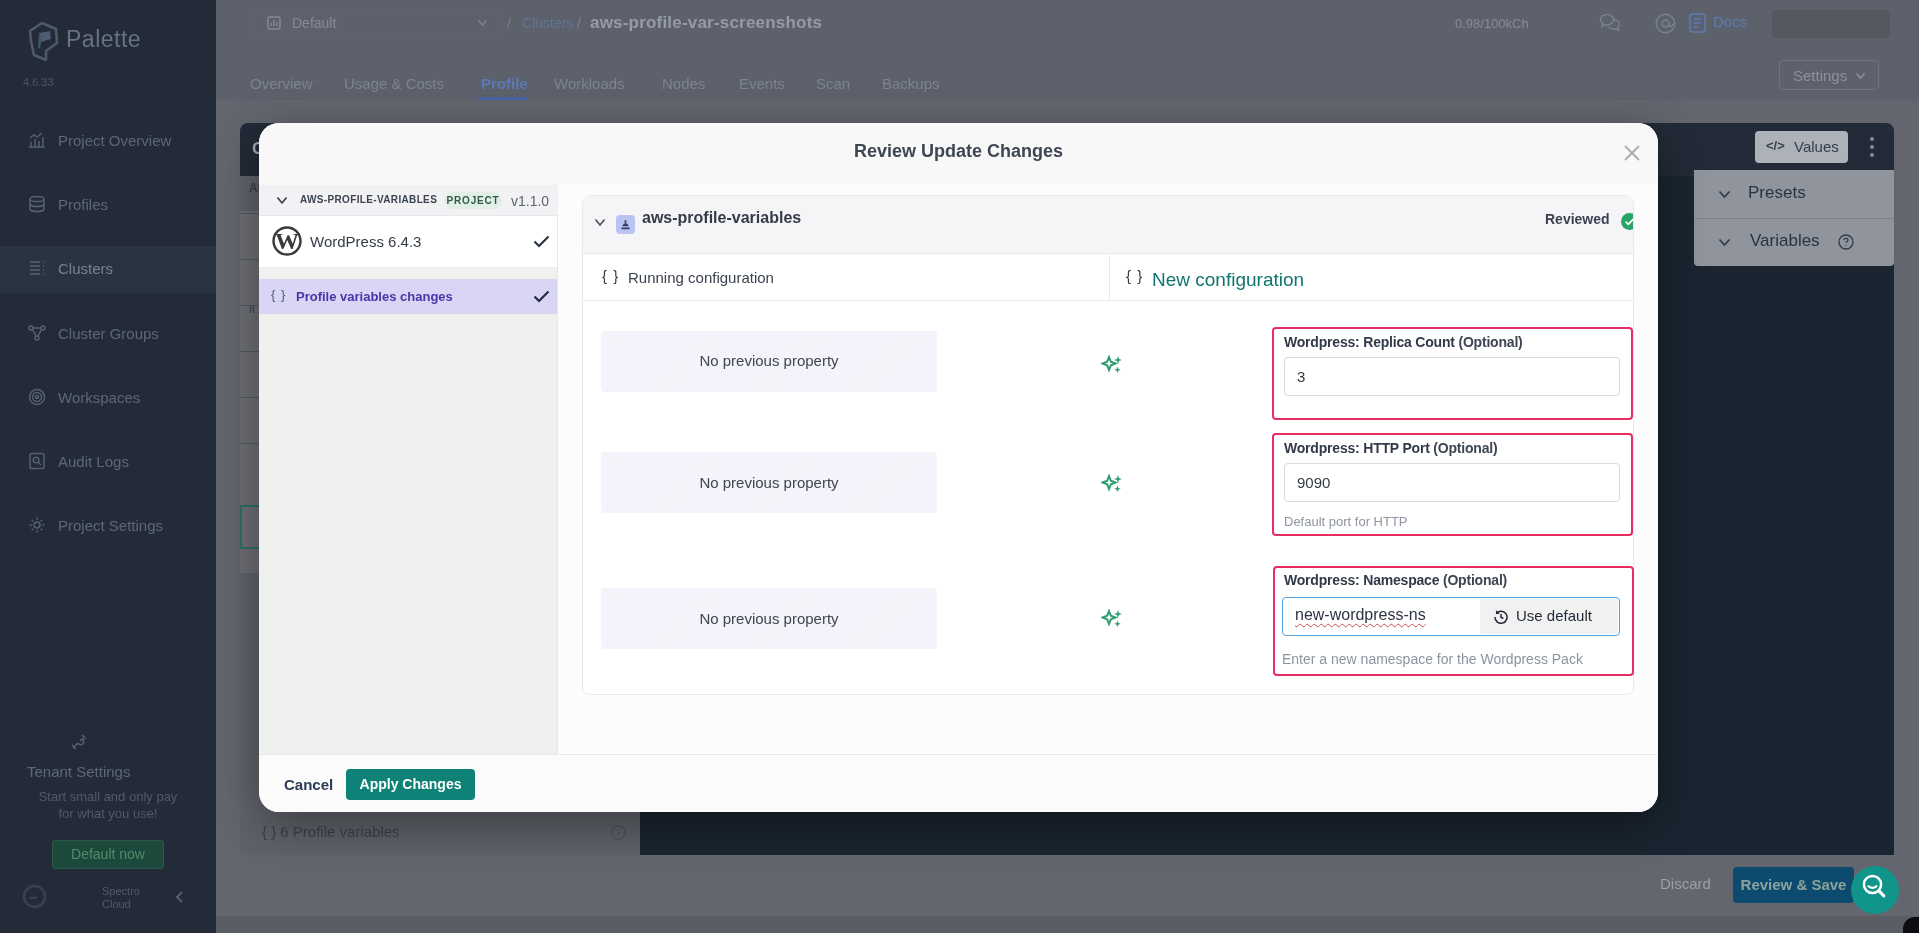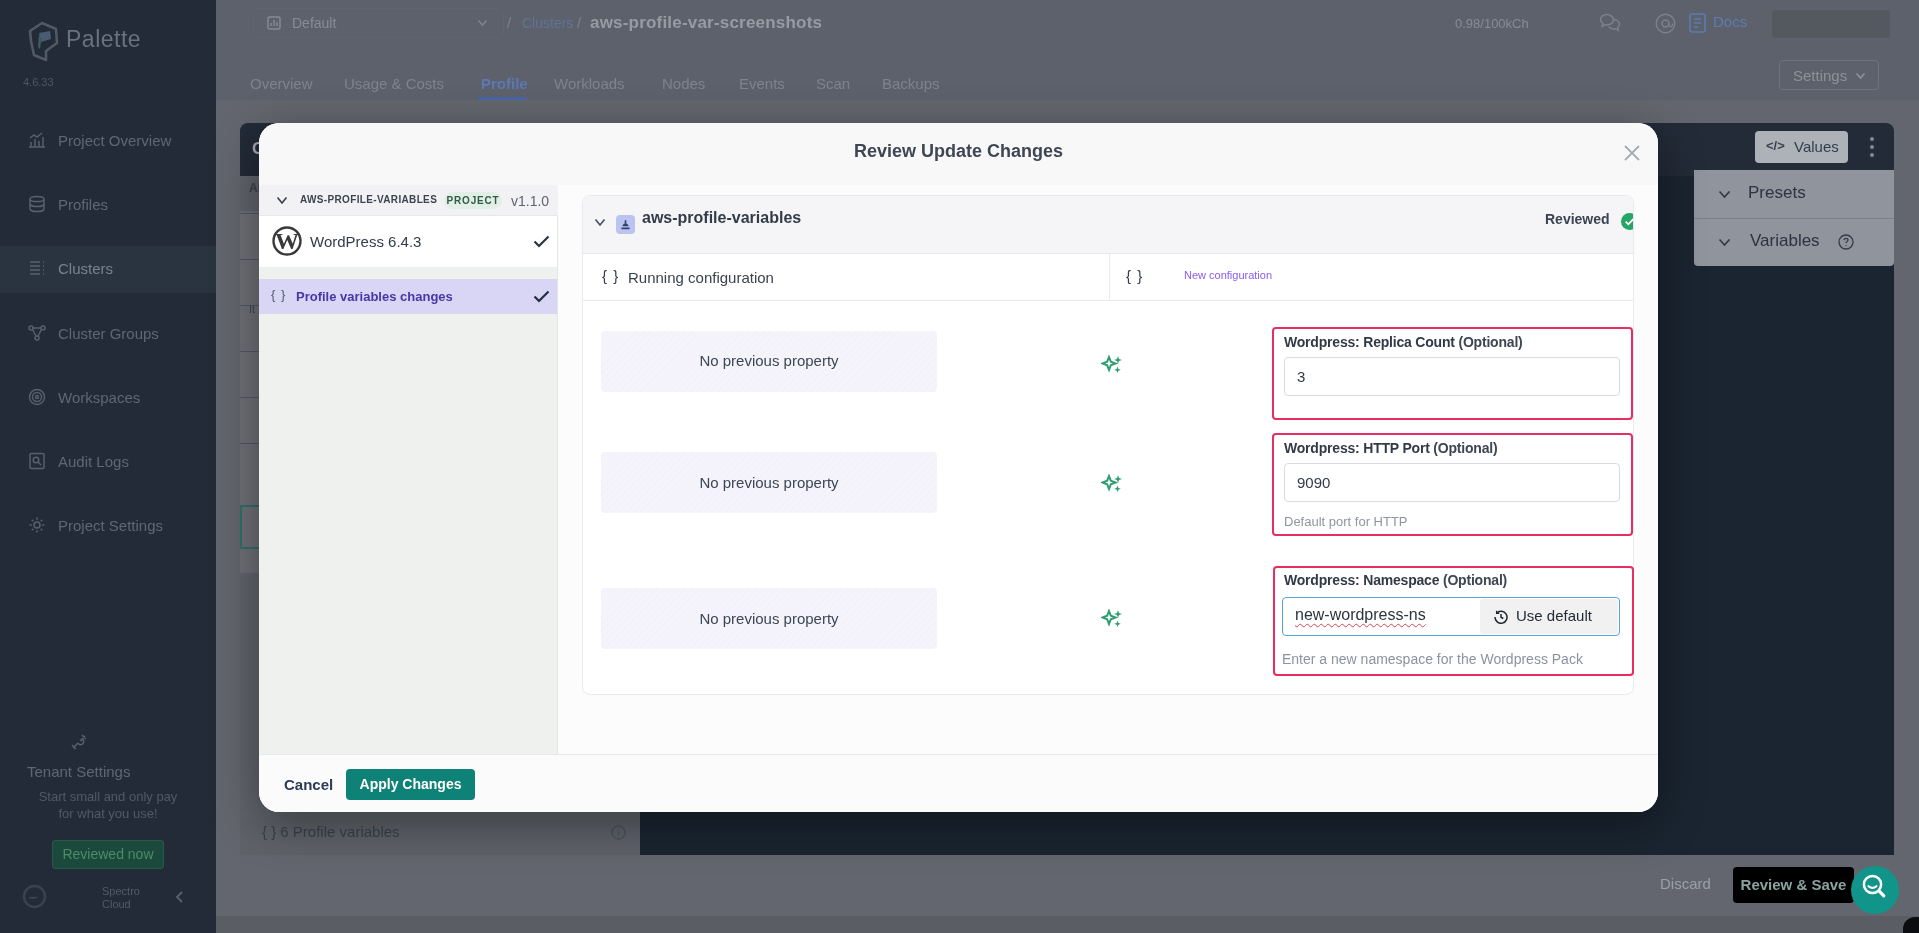--- a/index.html
+++ b/index.html
@@ -84,21 +84,21 @@
       <span>Project Settings</span>
     </div>
     <div class="nav-item" style="top:732px;flex-direction:column;">
       <svg width="20" height="20" viewBox="0 0 20 20" fill="none" stroke-width="1.5">
           <path d="M4 16l5-5M11 9l5-5M3 13l4 4M13 3l4 4M9 11a3 3 0 104-4"></path>
         </svg>
       <span>Tenant Settings</span>
     </div>
 
     <div class="abs" style="left:0;top:788px;width:216px;text-align:center;font-size:13px;color:#515a65;line-height:17px;">Start small and only pay<br>for what you use!</div>
-    <div class="abs" style="left:52px;top:840px;width:112px;height:29px;background:#1b4a3c;border:1px solid #26594a;border-radius:3px;color:#4f8a6a;font-size:14px;text-align:center;line-height:27px;">Reviewed now</div>
+    <div class="abs" style="left:52px;top:840px;width:112px;height:29px;background:#1b4a3c;border:1px solid #26594a;border-radius:3px;color:#4f8a6a;font-size:14px;text-align:center;line-height:27px;">Default now</div>
 
     <svg class="abs" style="left:22px;top:884px;" width="25" height="25" viewBox="0 0 25 25">
         <circle cx="12.5" cy="12.5" r="10.5" fill="none" stroke="#39424e" stroke-width="2.5"></circle>
         <path d="M7 14c2-1 5 1 8-1" stroke="#39424e" stroke-width="2" fill="none"></path>
       </svg>
     <div class="abs" style="left:66px;top:885px;font-size:11px;color:#525b66;line-height:13px;margin-left:36px;">Spectro<br>Cloud</div>
     <svg class="abs" style="left:174px;top:890px;" width="12" height="14" viewBox="0 0 12 14" fill="none" stroke="#59616c" stroke-width="1.8">
         <path d="M8 2L3 7l5 5"></path>
       </svg>
   </div>
@@ -189,21 +189,21 @@
     <path d="M1.5 1.5L6.5 7l5-5.5"></path>
   </svg>
 <div class="abs" style="left:1750px;top:231px;font-size:17px;color:#2b3340;">Variables</div>
 <svg class="abs" style="left:1838px;top:234px;" width="16" height="16" viewBox="0 0 16 16" fill="none" stroke="#343c49" stroke-width="1.3">
     <circle cx="8" cy="8" r="7"></circle>
     <path d="M6 6.2c0-1.1.9-1.9 2-1.9s2 .8 2 1.8c0 1.5-2 1.6-2 2.9"></path>
     <path d="M8 11.3v.7"></path>
   </svg>
 
 <div class="abs" style="left:1660px;top:875px;font-size:15px;color:#9aa0a8;text-align:right;">Discard</div>
-<div class="abs" style="left:1733px;top:867px;width:121px;height:36px;background:#000000;border-radius:4px;color:#8ba39f;font-size:15px;font-weight:bold;text-align:center;line-height:36px;">Review &amp; Save</div>
+<div class="abs" style="left:1733px;top:867px;width:121px;height:36px;background:#0c4a6e;border-radius:4px;color:#8ba39f;font-size:15px;font-weight:bold;text-align:center;line-height:36px;">Review &amp; Save</div>
 
 <div class="abs" style="left:1851px;top:866px;width:48px;height:48px;border-radius:50%;background:#11948a;"></div>
 <svg class="abs" style="left:1857px;top:870px;" width="36" height="36" viewBox="0 0 36 36" fill="none">
     <circle cx="15.5" cy="14.5" r="8.6" stroke="#fff" stroke-width="2.5"></circle>
     <path d="M11.5 16.2c2.5 2.2 5.5 2.2 8 0" stroke="#fff" stroke-width="2.1" stroke-linecap="round"></path>
     <path d="M22.2 21.2l4.6 4.6" stroke="#fff" stroke-width="3.2" stroke-linecap="round"></path>
   </svg>
 
 <div class="abs" style="left:1903px;top:917px;width:16px;height:16px;background:#0b0d11;border-radius:12px 0 0 0;"></div>
 
@@ -259,21 +259,21 @@
     <svg class="abs" style="left:1038px;top:17px;" width="17" height="17" viewBox="0 0 17 17">
         <circle cx="8.5" cy="8.5" r="8.5" fill="#26a566"></circle>
         <path d="M4.7 8.7l2.6 2.6 5-5.3" stroke="#fff" stroke-width="1.8" fill="none"></path>
       </svg>
 
     <div class="abs" style="left:0;top:58px;width:1052px;height:47px;background:#fff;border-bottom:1px solid #e9eaee;"></div>
     <div class="abs" style="left:526px;top:58px;width:1px;height:47px;background:#e9eaee;"></div>
     <div class="abs" style="left:19px;top:71px;font-size:15px;color:#333b47;letter-spacing:1px;">{ }</div>
     <div class="abs" style="left:45px;top:73px;font-size:15px;color:#3b434f;">Running configuration</div>
     <div class="abs" style="left:543px;top:71px;font-size:15px;color:#333b47;letter-spacing:1px;">{ }</div>
-    <div class="abs" style="left:601px;top:73px;font-size:11px;color:#8b5cf6;">New configuration</div>
+    <div class="abs" style="left:569px;top:73px;font-size:19px;color:#0f766e;">New configuration</div>
   </div>
 
   <div class="abs" style="left:342px;top:208px;width:336px;height:61px;background:#f5f4fa;border-radius:4px;background-image:repeating-linear-gradient(135deg, rgba(104,92,197,0.02) 0px, rgba(104,92,197,0.02) 1.2px, transparent 1.2px, transparent 5px);"></div>
   <div class="abs" style="left:342px;top:229px;width:336px;text-align:center;font-size:15px;color:#3d4654;">No previous property</div>
   <svg class="abs" style="left:842px;top:232px;" width="22" height="20" viewBox="0 0 22 20" fill="#2f9d72">
       <path d="M8 2 L9.8 6.7 L14.5 8.5 L9.8 10.3 L8 15 L6.2 10.3 L1.5 8.5 L6.2 6.7 Z" fill="none" stroke="#2f9d72" stroke-width="2"></path>
       <path d="M17 1 L18 3.9 L21 5 L18 6.1 L17 9 L16 6.1 L13 5 L16 3.9 Z"></path>
       <path d="M16.5 11.5 L17.4 13.9 L19.8 14.8 L17.4 15.7 L16.5 18.1 L15.6 15.7 L13.2 14.8 L15.6 13.9 Z"></path>
     </svg>
   <div class="abs" style="left:1013px;top:204px;width:361px;height:93px;border:2.5px solid #e62e63;border-radius:4px;"></div>

